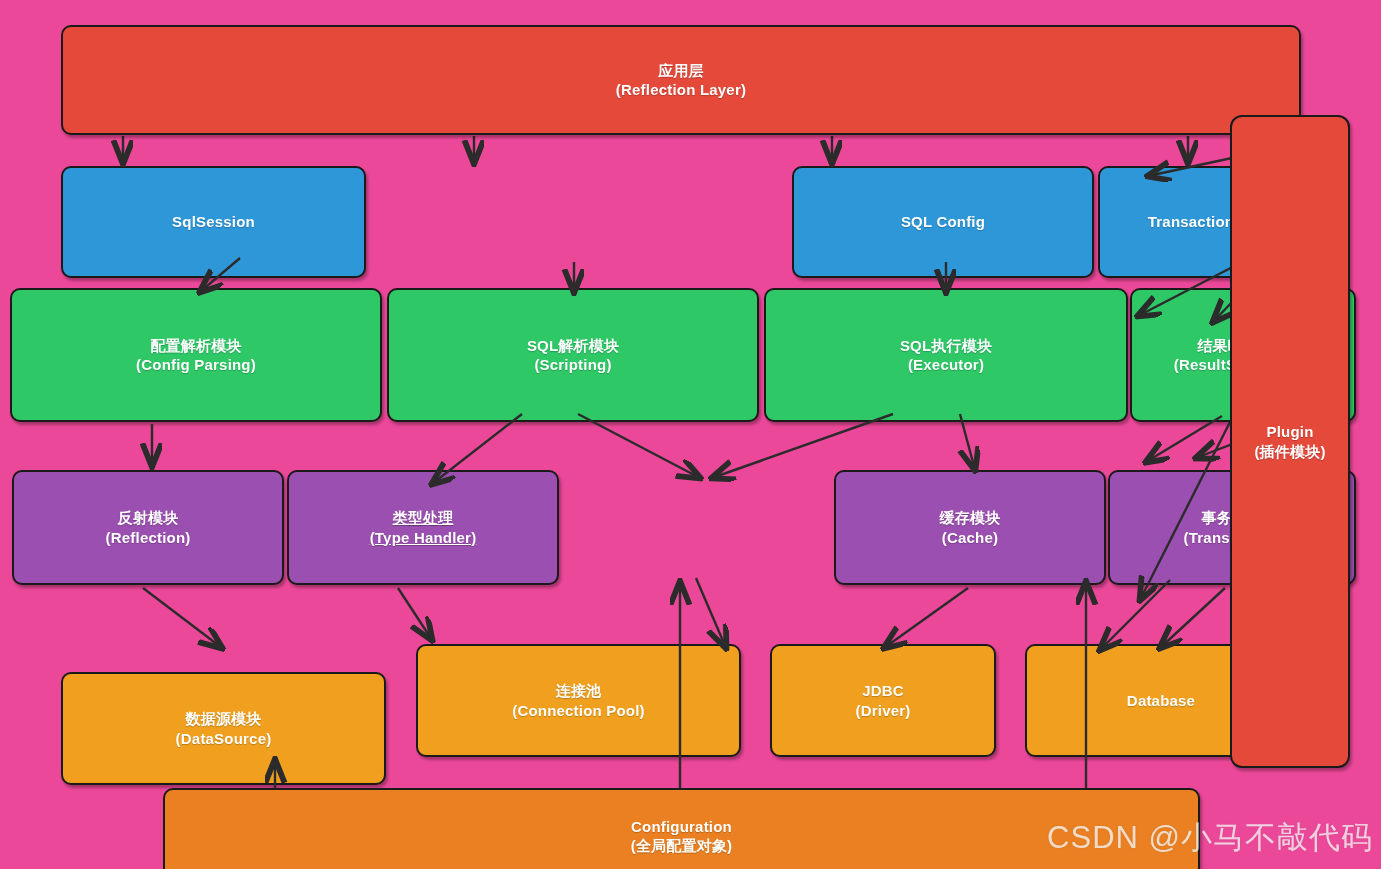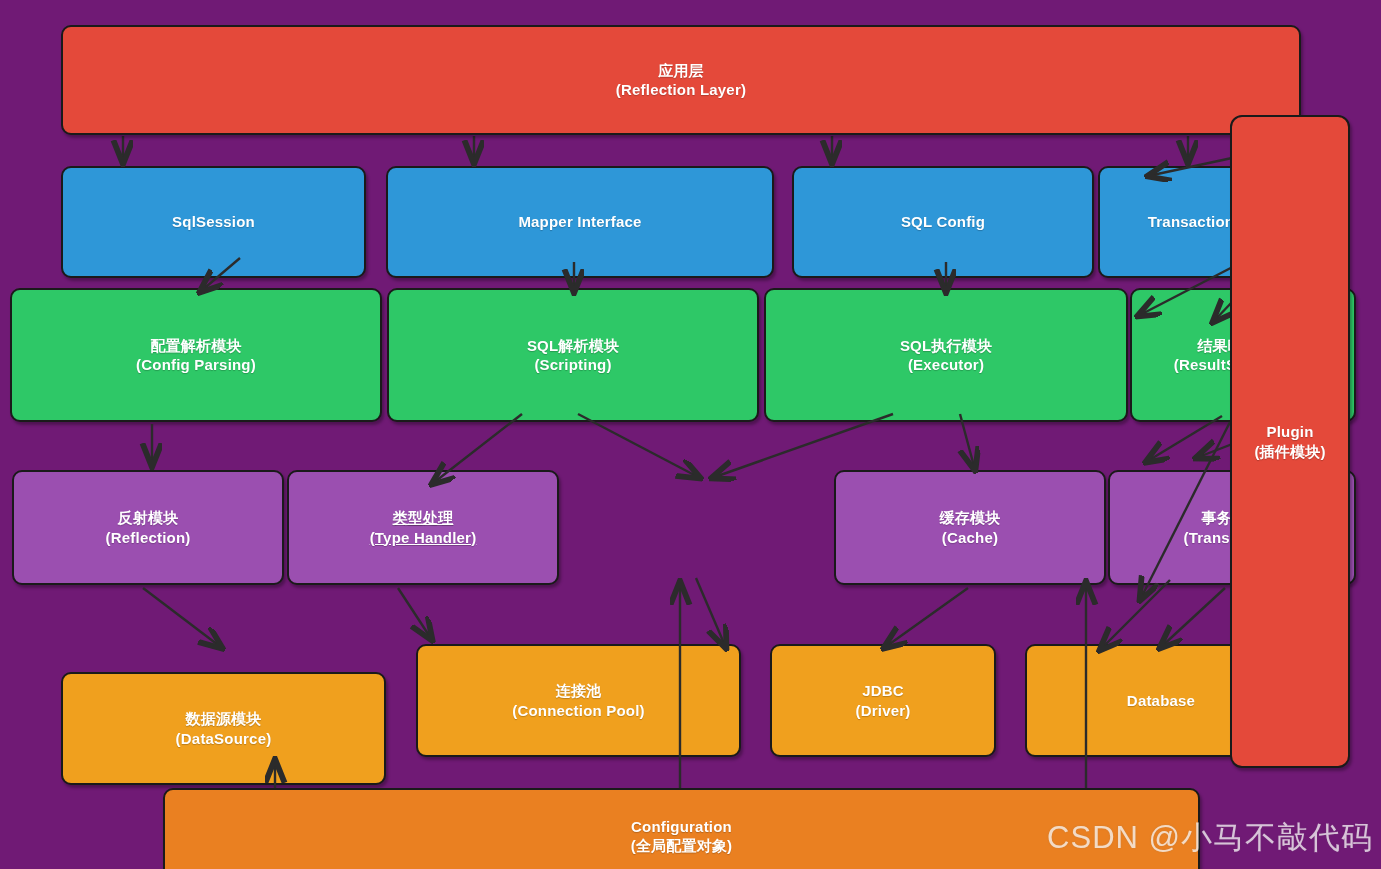--- a/index.html
+++ b/index.html
@@ -8,21 +8,21 @@
     padding: 0;
     background: #ffffff;
   }
   body {
     font-family: "Liberation Sans", "DejaVu Sans", sans-serif;
   }
   #canvas {
     position: relative;
     width: 1381px;
     height: 869px;
-    background: #701a75;
+    background: #ec4899;
     overflow: hidden;
   }
   .node {
     position: absolute;
     box-sizing: border-box;
     border: 2.5px solid #1a1a1a;
     border-radius: 10px;
     display: flex;
     flex-direction: column;
     align-items: center;
@@ -87,23 +87,20 @@
 <div id="canvas">
 
   <div class="node c-red layer-app" style="left:61px; top:25px; width:1240px; height:110px;">
     <span class="l1">应用层</span>
     <span class="l2">(Reflection Layer)</span>
   </div>
 
   <div class="node c-blue layer-base single" style="left:61px; top:166px; width:305px; height:112px;">
     <span class="l1">SqlSession</span>
   </div>
-  <div class="node c-blue layer-base single" style="left:386px; top:166px; width:388px; height:112px;">
-    <span class="l1">Mapper Interface</span>
-  </div>
   <div class="node c-blue layer-base single" style="left:792px; top:166px; width:302px; height:112px;">
     <span class="l1">SQL Config</span>
   </div>
   <div class="node c-blue layer-base single" style="left:1098px; top:166px; width:186px; height:112px;">
     <span class="l1">Transaction</span>
   </div>
 
   <div class="node c-green layer-base" style="left:10px; top:288px; width:372px; height:134px;">
     <span class="l1">配置解析模块</span>
     <span class="l2">(Config Parsing)</span>

